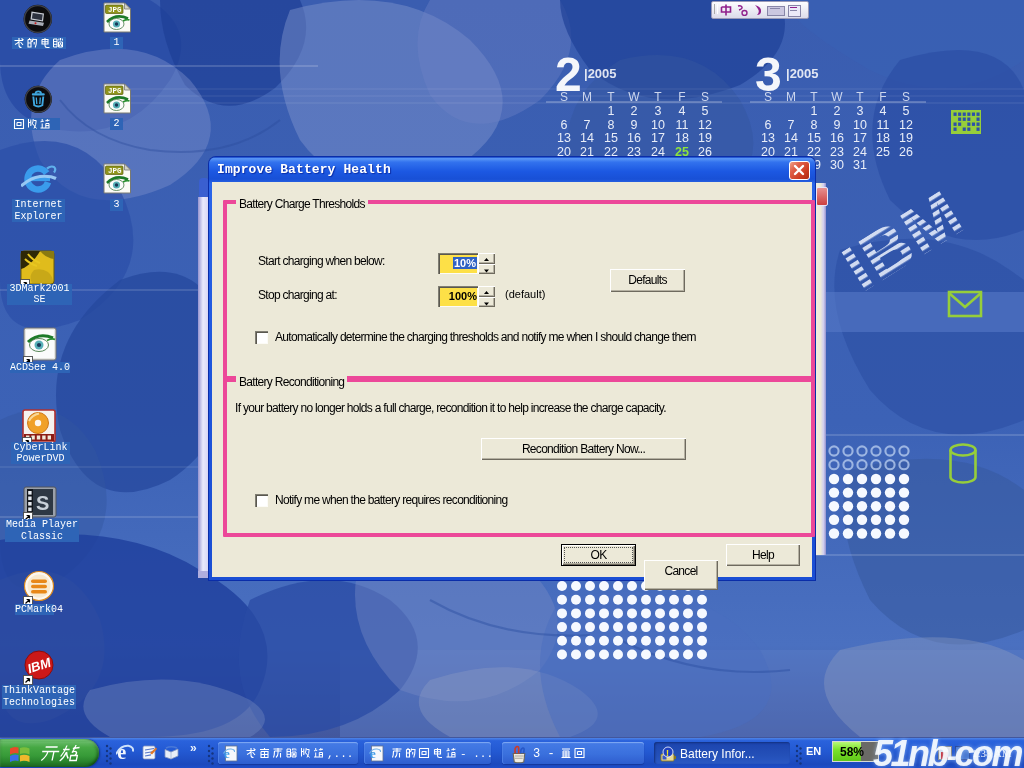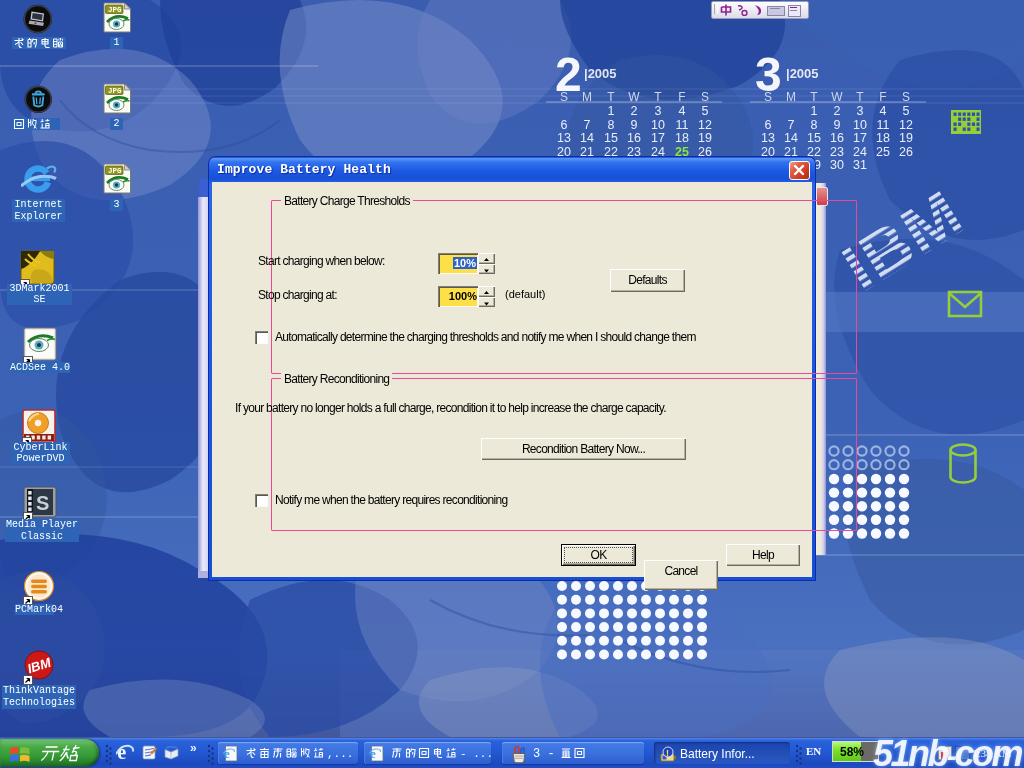--- a/index.html
+++ b/index.html
@@ -11,21 +11,21 @@
 #win{position:absolute;left:209px;top:157px;width:606px;height:423px;border-radius:7px 7px 0 0;
 background:linear-gradient(180deg,#1243c8 0%,#2b66ea 4%,#1e56dd 50%,#1a4ed4 100%);
 box-shadow:0 0 0 1px #0a2da8;}
 #title{position:absolute;left:0;top:0;width:100%;height:26px;border-radius:7px 7px 0 0;
 background:linear-gradient(180deg,#0f3fc6 0%,#5a97f6 6%,#3272ee 20%,#1c58e2 55%,#1850d6 85%,#2a64e4 100%);}
 #title span{position:absolute;left:8px;top:5px;color:#fff;font-family:"Liberation Mono",monospace;font-weight:bold;font-size:13px;letter-spacing:0.1px;text-shadow:1px 1px 1px #0a2da8;}
 #closebtn{position:absolute;right:5px;top:4px;width:21px;height:19px;border-radius:3px;border:1px solid #fff;
 background:linear-gradient(135deg,#f0a088 0%,#e0614a 30%,#cc3c22 70%,#ae2a14 100%);box-sizing:border-box;}
 #closebtn svg{position:absolute;left:2px;top:1px;}
 #client{position:absolute;left:3px;top:25px;width:600px;height:395px;background:#ece9d8;font-size:12px;letter-spacing:-0.7px;color:#000;}
-.grp{position:absolute;border:1px solid #ec4899;border-radius:1px;margin-left:48px;}
+.grp{position:absolute;border:4px solid #ec4899;border-radius:1px;}
 .grp b{position:absolute;top:-7px;left:9px;background:#ece9d8;padding:0 3px;font-weight:normal;font-size:12px;}
 .btn{position:absolute;background:#ece9d8;box-shadow:inset 1px 1px 0 #fff,inset -1px -1px 0 #6e6a5e,inset -2px -2px 0 #b5b1a2;
 font-size:12px;text-align:center;color:#000;}
 .field{position:absolute;background:#fde047;box-shadow:inset 1px 1px 0 #807e73,inset 2px 2px 0 #5a584f,inset -1px -1px 0 #fcfbf6;font-size:11px;font-weight:bold;}
 .cb{position:absolute;width:13px;height:13px;background:#fff;box-shadow:inset 1px 1px 0 #807e73,inset 2px 2px 0 #5a584f,inset -1px -1px 0 #fcfbf6;}
 
 #taskbar{position:absolute;left:0;top:738px;width:1024px;height:30px;
 background:linear-gradient(180deg,#4f85e8 0%,#2a62dc 9%,#2359d2 45%,#1c49bd 88%,#1f4eca 100%);}
 .tbtn{position:absolute;top:4px;height:22px;border-radius:3px;
 background:linear-gradient(180deg,#5b8dee 0%,#4379e4 10%,#3a70dd 55%,#3161d2 90%,#2c5ecf 100%);
@@ -729,21 +729,21 @@
 <svg class="abs" style="left:795px;top:743px" width="8" height="22">
     <circle cx="2" cy="3" r="1.2" fill="#16357e"></circle>
     <circle cx="5.5" cy="5.5" r="1.2" fill="#16357e"></circle>
     <circle cx="2" cy="8" r="1.2" fill="#16357e"></circle>
     <circle cx="5.5" cy="10.5" r="1.2" fill="#16357e"></circle>
     <circle cx="2" cy="13" r="1.2" fill="#16357e"></circle>
     <circle cx="5.5" cy="15.5" r="1.2" fill="#16357e"></circle>
     <circle cx="2" cy="18" r="1.2" fill="#16357e"></circle>
     <circle cx="5.5" cy="20.5" r="1.2" fill="#16357e"></circle>
   </svg>
-<div class="abs" style="left:806px;top:745px;color:#fff;font-size:11px;font-weight:bold;font-family:Liberation Serif, serif;">EN</div>
+<div class="abs" style="left:806px;top:745px;color:#fff;font-size:11px;font-weight:bold;font-family:Liberation Sans, sans-serif;">EN</div>
 <div class="abs" style="left:832px;top:741px;width:47px;height:21px;background:#6a6a66;border:1px solid #d8d8d4;box-sizing:border-box;">
  <div class="abs" style="left:0;top:0;width:28px;height:19px;background:linear-gradient(180deg,#b8f878,#7ce32c 40%,#5fc818);"></div>
  <div class="abs" style="left:7px;top:3px;color:#000;font-size:12px;font-weight:bold;font-family:Liberation Sans,sans-serif;">58%</div>
 </div>
 <div class="abs" style="left:938px;top:746px;width:12px;height:12px;background:#e8e8e8;border:1px solid #888;"></div>
 <div class="abs" style="left:941px;top:752px;width:7px;height:7px;background:#d02020;"></div>
 <div class="abs" style="left:955px;top:746px;width:13px;height:12px;background:#4878d0;border:1px solid #2a4a9a;"></div>
 <div class="abs" style="left:972px;top:747px;color:#fff;font-size:11px;font-family:Liberation Serif, serif;">1:38 AM</div>
 <div id="watermark">51nb<span style="font-size:30px;">-</span>com</div>
 

